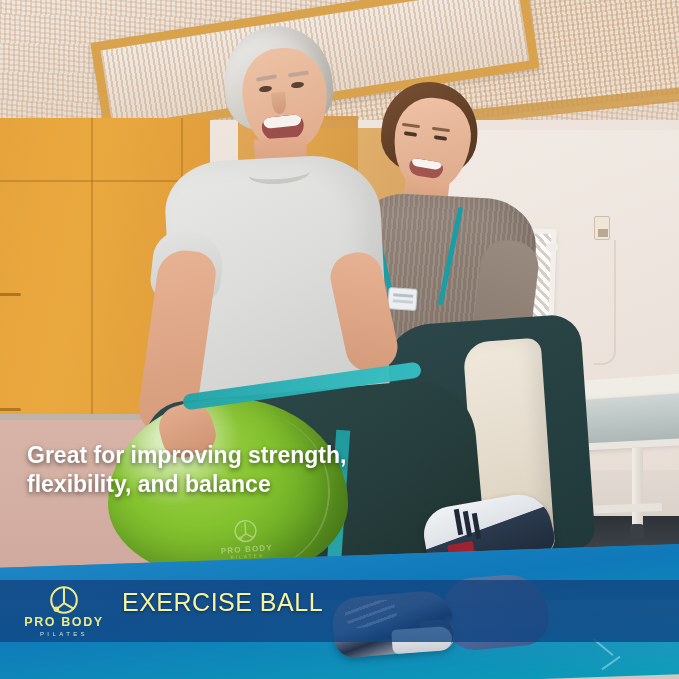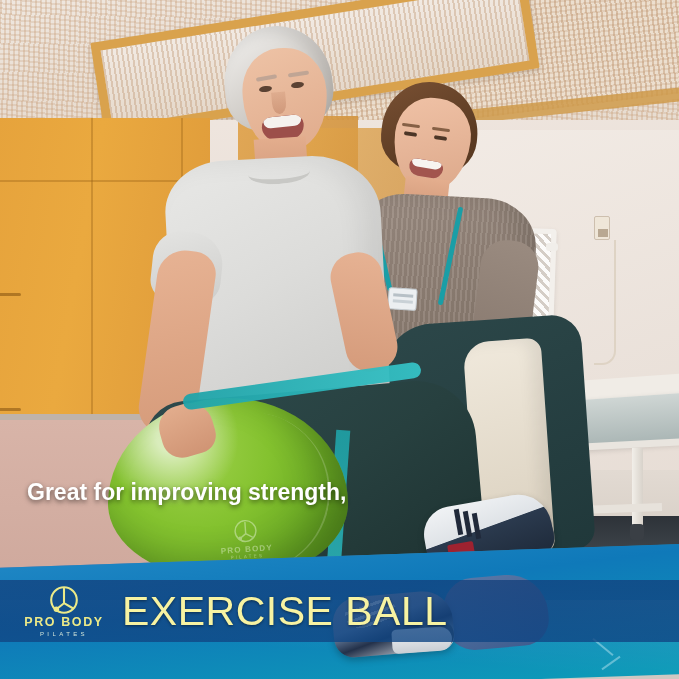--- a/index.html
+++ b/index.html
@@ -432,21 +432,20 @@
     position:absolute; left:32px; top:380px;
     font-size:46px; font-weight:bold; letter-spacing:1.2px;
     color:#f3d95b; line-height:1;
     text-shadow:0 2px 5px rgba(0,0,0,.55), 0 0 2px rgba(0,0,0,.35);
     white-space:nowrap;
   }
   .subline {
     position:absolute; left:27px; top:441px; width:420px;
     font-size:23px; font-weight:bold; color:#ffffff; line-height:1.28;
     text-shadow:0 2px 5px rgba(0,0,0,.55);
-    margin-top:37px;
   }
 
   
   .band {
     position:absolute; left:0; top:580px; width:679px; height:62px;
     background:linear-gradient(180deg, rgba(18,62,122,.74), rgba(16,70,132,.80));
     display:flex; align-items:center;
   }
   .band-logo {
     position:absolute; left:18px; top:582px; width:92px; height:56px;
@@ -455,21 +454,21 @@
   .band-logo .bl-mark { width:32px; height:32px; }
   .band-logo .bl-t1 {
     font-size:12.5px; font-weight:bold; color:#ecea88; letter-spacing:1.6px;
     margin-top:-1px;
   }
   .band-logo .bl-t2 {
     font-size:6px; color:#cfe3d8; letter-spacing:3.4px; margin-top:2px;
   }
   .band-title {
     position:absolute; left:122px; top:588px;
-    font-size:41px; font-weight:normal; letter-spacing:0.5px;
+    font-size:25px; font-weight:normal; letter-spacing:0.5px;
     color:#f7f3a2;
     text-shadow:0 1px 3px rgba(0,0,0,.45);
     white-space:nowrap;
   }
 </style>
 </head>
 <body>
 
 <div id="stage">
 
@@ -583,20 +582,21 @@
     <div class="footcover"></div>
     <div class="shoeB"></div>
     <div class="shoeB-laces"></div>
     <div class="shoeB-toe"></div>
     <div class="shoeB-sole"></div>
   </div>
 
 
   <div class="subline">
     <div>Great for improving strength,</div>
+    <div>flexibility, and balance</div>
   </div>
 
   <div class="band"></div>
 
   <div class="band-logo">
     <svg class="bl-mark" viewBox="0 0 40 40">
       <circle cx="20" cy="20" r="16" fill="none" stroke="#ecea88" stroke-width="2.6"></circle>
       <path d="M20 6 L20 24 M20 24 L10.5 31.5 M20 24 L30.5 30" fill="none" stroke="#ecea88" stroke-width="2.6" stroke-linecap="round"></path>
       <circle cx="10.5" cy="31.5" r="3.4" fill="#ecea88"></circle>
     </svg>

